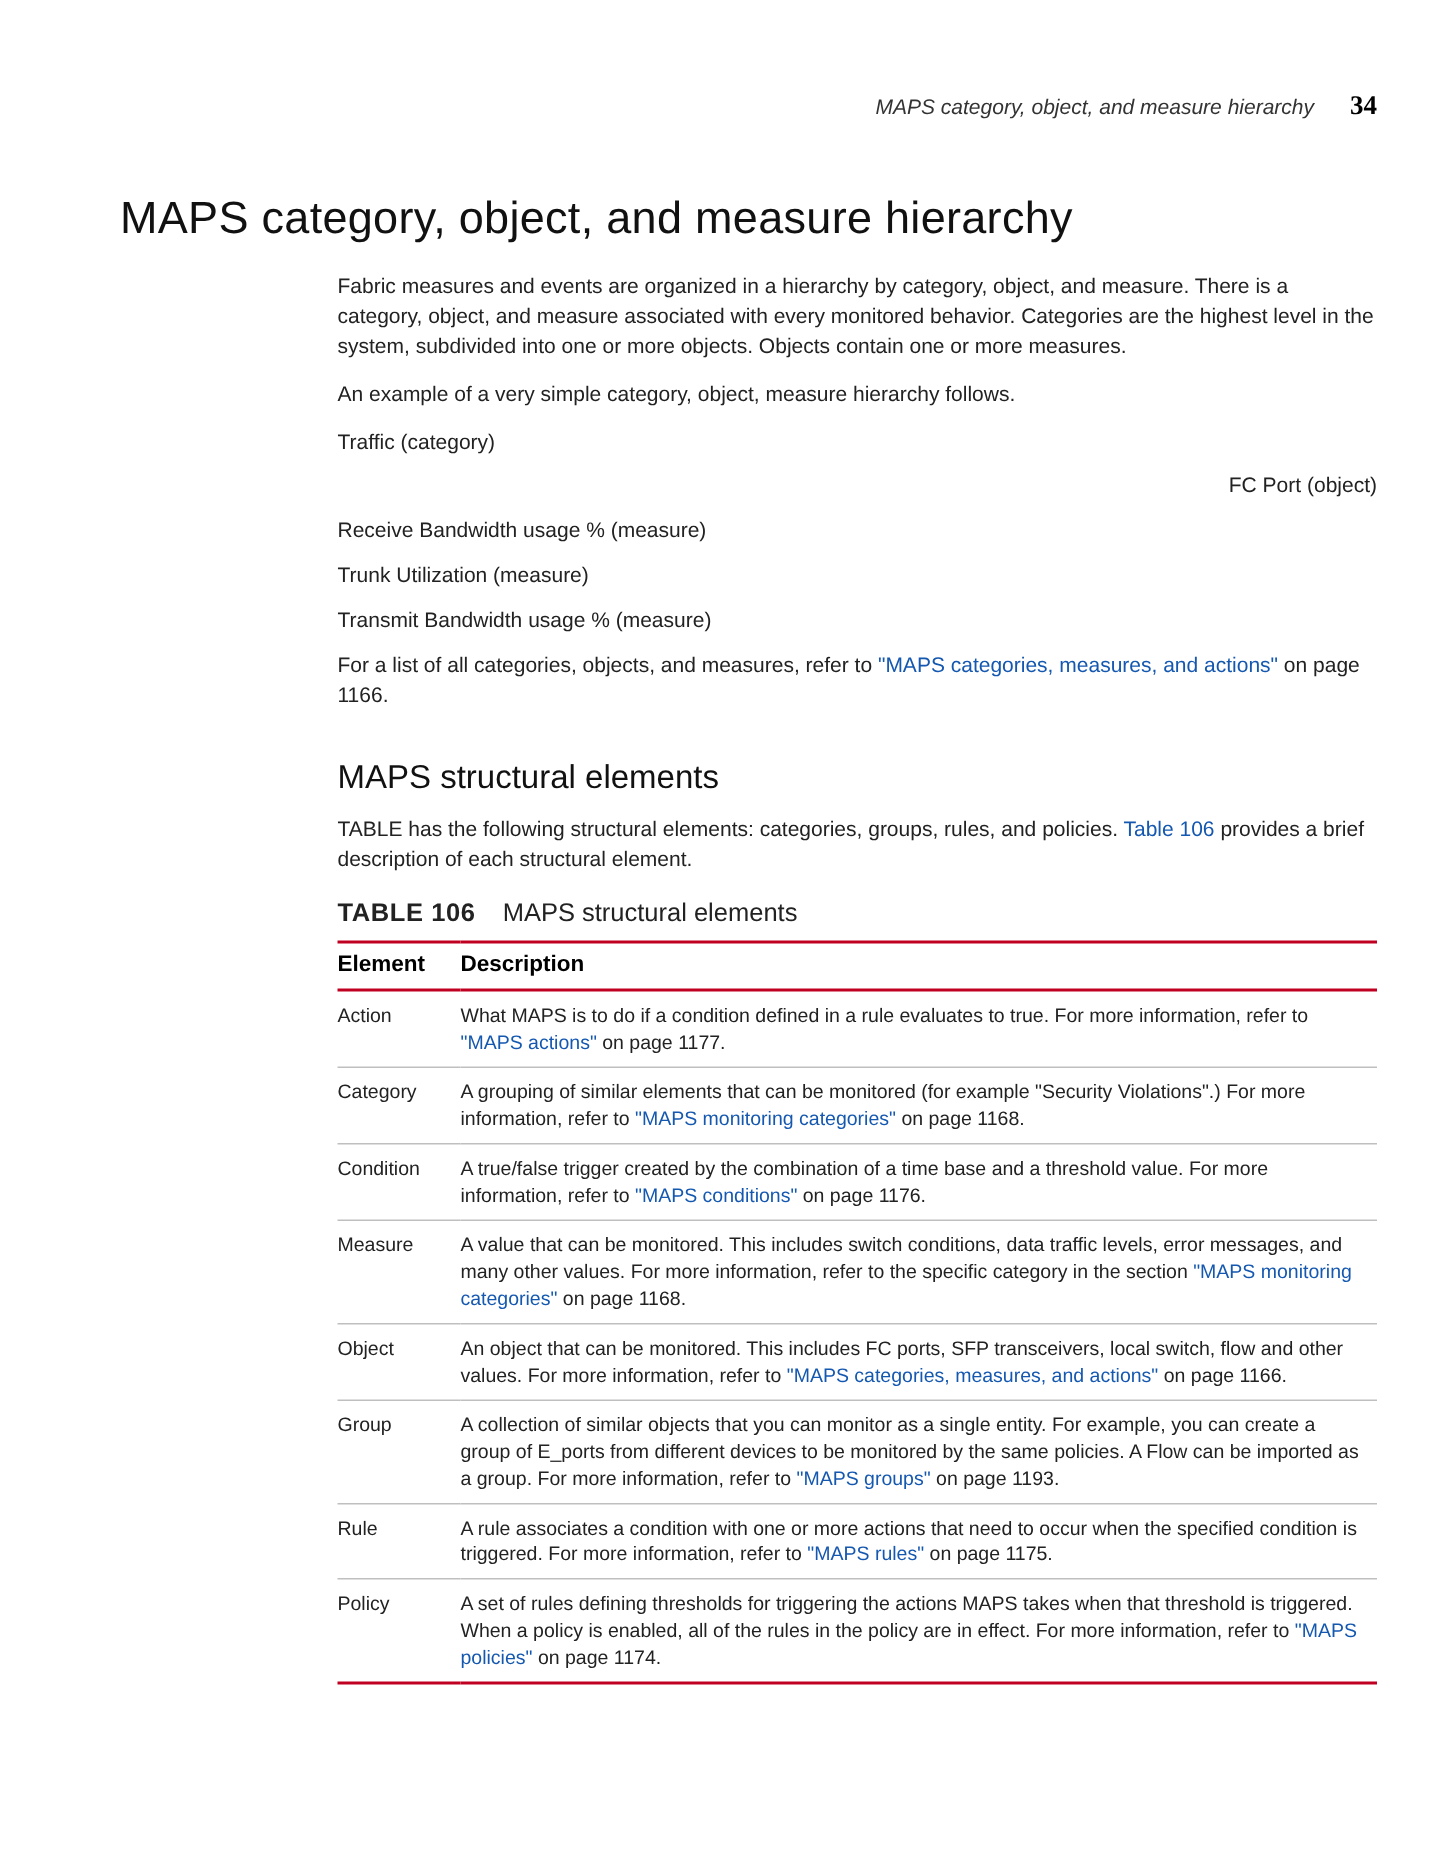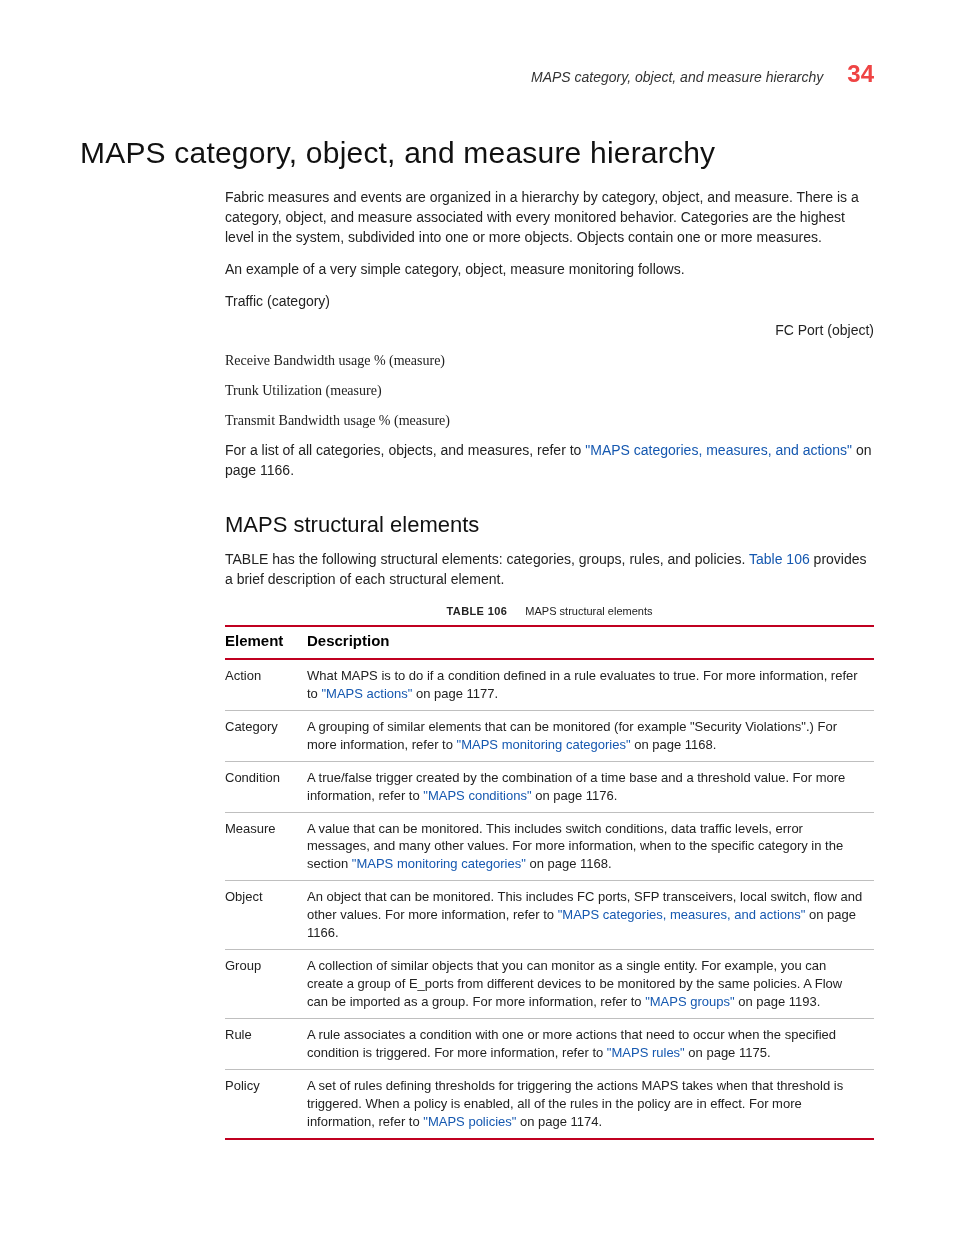--- a/index.html
+++ b/index.html
@@ -4,76 +4,75 @@
 <style>
   body {
     font-family: Arial, Helvetica, sans-serif;
     background: #fff;
     color: #222;
     margin: 0;
     padding: 0;
     width: 954px;
   }
   .page {
-    padding: 60px 80px 60px 80px;
+    padding: 60px 36px 60px 80px;
   }
   .running-header {
     display: flex;
     justify-content: flex-end;
     align-items: baseline;
     gap: 24px;
     margin-bottom: 48px;
   }
   .running-header .rh-title {
     font-style: italic;
     font-size: 14px;
     color: #333;
   }
   .running-header .rh-num {
-    font-size: 24px;
+    font-size: 18px;
     font-weight: bold;
-    font-family: Liberation Sans, sans-serif;
-    color: #ef4444;
+    font-family: Liberation Serif, serif;
+    color: #000000;
   }
   h1.section-title {
     font-family: Arial, Helvetica, sans-serif;
     font-weight: normal;
     font-size: 30px;
     margin: 0 0 18px 0;
     letter-spacing: 0.2px;
     color: #111;
   }
   .body-text {
     margin-left: 145px;
     font-size: 14px;
     line-height: 1.42;
     color: #222;
   }
   .body-text p {
     margin: 0 0 12px 0;
   }
   .hierarchy-1 { margin-left: 0; }
   .hierarchy-2 { margin-left: 28px; text-align: right; }
-  .hierarchy-3 { margin-left: 56px; font-family: Liberation Serif, serif; }
+  .hierarchy-3 { margin-left: 56px; }
   .hierarchy p { margin: 0 0 10px 0; }
   a.xref {
     color: #1558b0;
     text-decoration: none;
   }
   h2.sub-title {
     font-family: Arial, Helvetica, sans-serif;
     font-weight: normal;
     font-size: 22px;
     margin: 28px 0 10px 0;
     color: #111;
   }
   .table-caption {
-    font-size: 11px;
+    font-size: 17px;
     margin: 14px 0 6px 0;
-    text-align: center;
   }
   .table-caption .tc-label {
     font-weight: bold;
     font-family: Arial, sans-serif;
     letter-spacing: 0.4px;
     margin-right: 18px;
   }
   .table-caption .tc-title {
     font-weight: normal;
   }
@@ -114,21 +113,21 @@
     <span class="rh-title">MAPS category, object, and measure hierarchy</span>
     <span class="rh-num">34</span>
   </div>
 
   <h1 class="section-title">MAPS category, object, and measure hierarchy</h1>
 
   <div class="body-text">
 
     <p>Fabric measures and events are organized in a hierarchy by category, object, and measure. There is a category, object, and measure associated with every monitored behavior. Categories are the highest level in the system, subdivided into one or more objects. Objects contain one or more measures.</p>
 
-    <p>An example of a very simple category, object, measure monitoring follows.</p>
+    <p>An example of a very simple category, object, measure hierarchy follows.</p>
 
     <div class="hierarchy">
       <p class="hierarchy-1">Traffic (category)</p>
       <p class="hierarchy-2">FC Port (object)</p>
       <p class="hierarchy-3">Receive Bandwidth usage % (measure)</p>
       <p class="hierarchy-3">Trunk Utilization (measure)</p>
       <p class="hierarchy-3">Transmit Bandwidth usage % (measure)</p>
     </div>
 
     <p>
@@ -160,21 +159,21 @@
         <tr>
           <td class="col-el">Category</td>
           <td><span>A grouping of similar elements that can be monitored (for example "Security Violations".) For more information, refer to </span><a href="#" class="xref">"MAPS monitoring categories"</a><span> on page 1168.</span></td>
         </tr>
         <tr>
           <td class="col-el">Condition</td>
           <td><span>A true/false trigger created by the combination of a time base and a threshold value. For more information, refer to </span><a href="#" class="xref">"MAPS conditions"</a><span> on page 1176.</span></td>
         </tr>
         <tr>
           <td class="col-el">Measure</td>
-          <td><span>A value that can be monitored. This includes switch conditions, data traffic levels, error messages, and many other values. For more information, when to the specific category in the section </span><a href="#" class="xref">"MAPS monitoring categories"</a><span> on page 1168.</span></td>
+          <td><span>A value that can be monitored. This includes switch conditions, data traffic levels, error messages, and many other values. For more information, refer to the specific category in the section </span><a href="#" class="xref">"MAPS monitoring categories"</a><span> on page 1168.</span></td>
         </tr>
         <tr>
           <td class="col-el">Object</td>
           <td><span>An object that can be monitored. This includes FC ports, SFP transceivers, local switch, flow and other values. For more information, refer to </span><a href="#" class="xref">"MAPS categories, measures, and actions"</a><span> on page 1166.</span></td>
         </tr>
         <tr>
           <td class="col-el">Group</td>
           <td><span>A collection of similar objects that you can monitor as a single entity. For example, you can create a group of E_ports from different devices to be monitored by the same policies. A Flow can be imported as a group. For more information, refer to </span><a href="#" class="xref">"MAPS groups"</a><span> on page 1193.</span></td>
         </tr>
         <tr>

